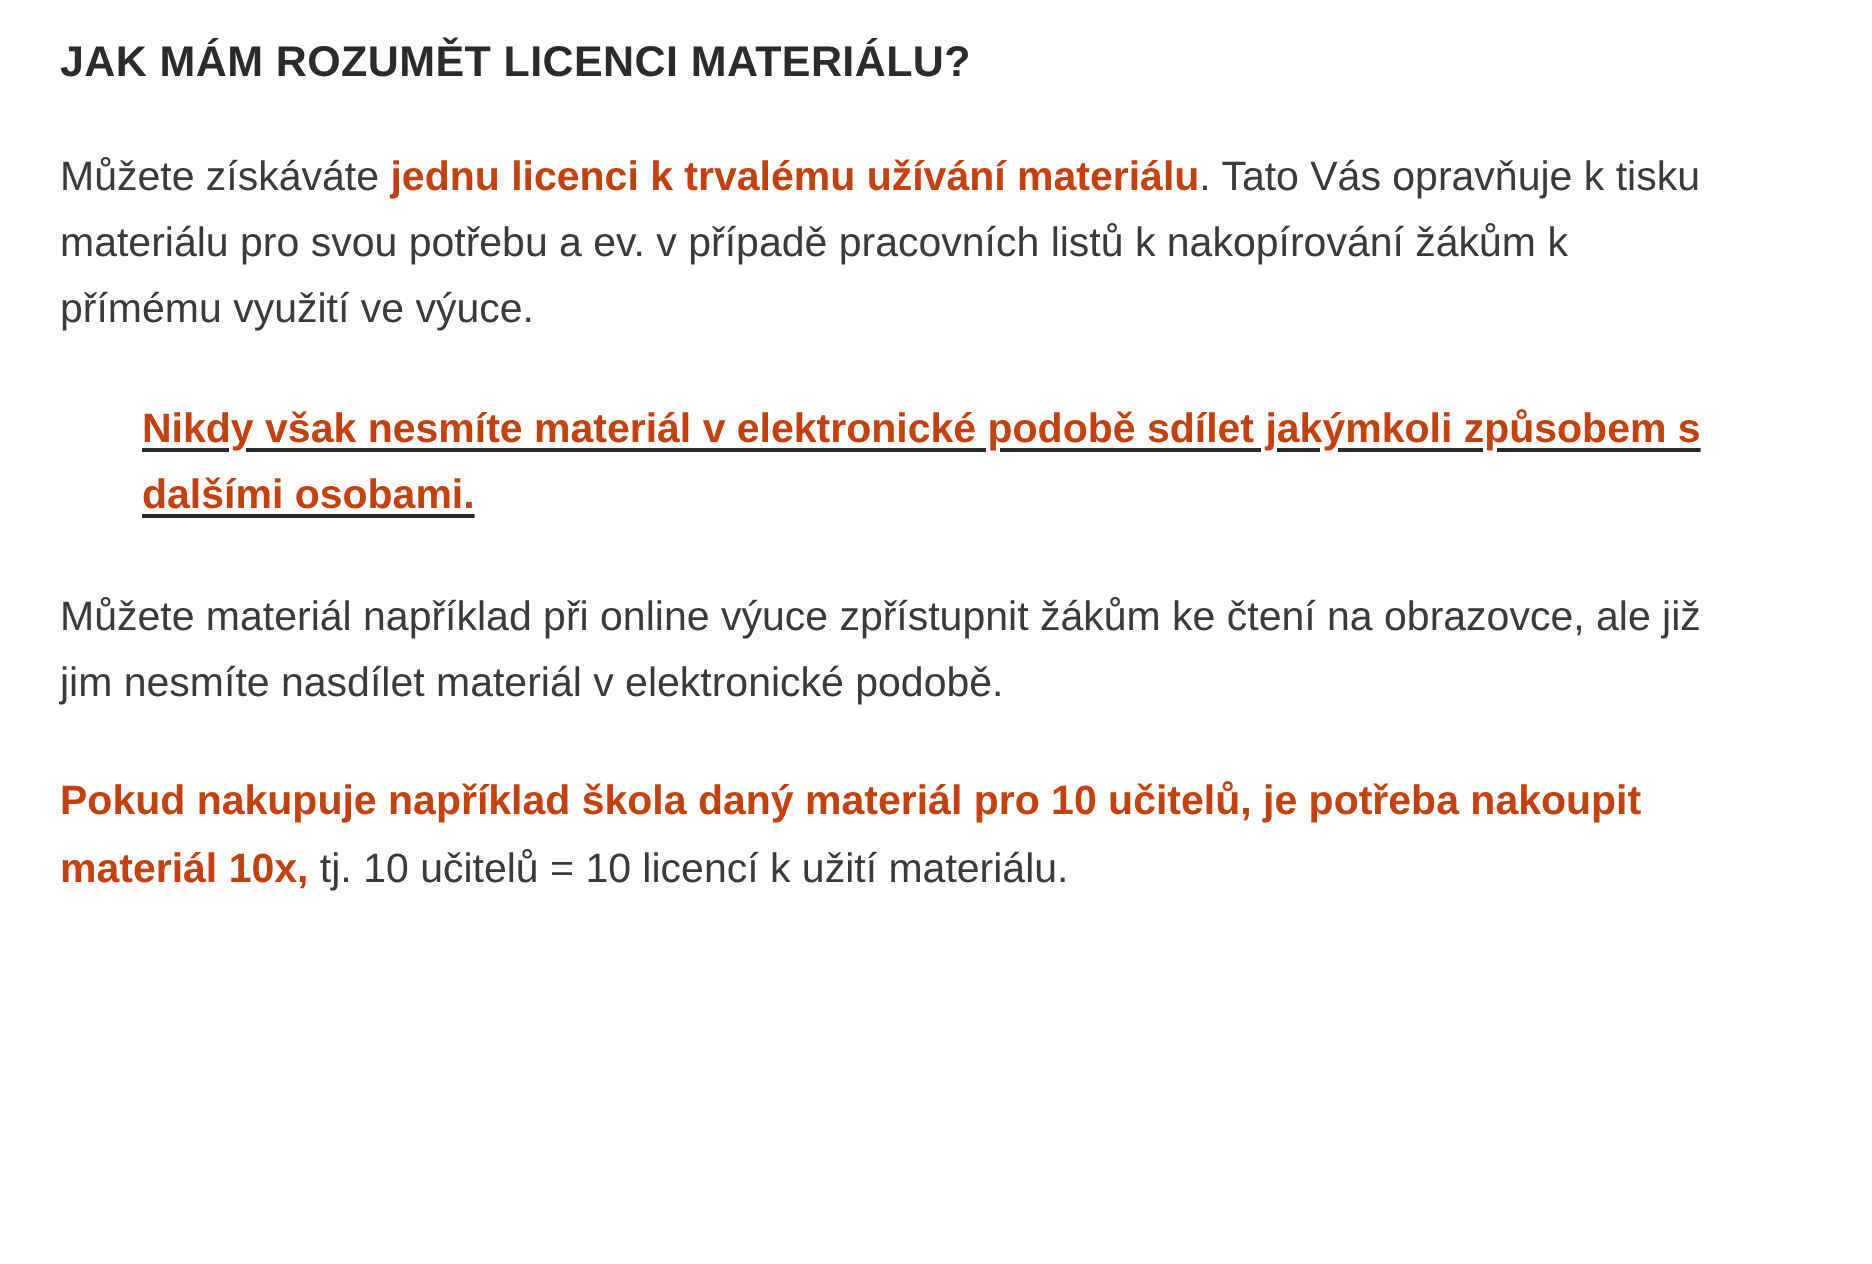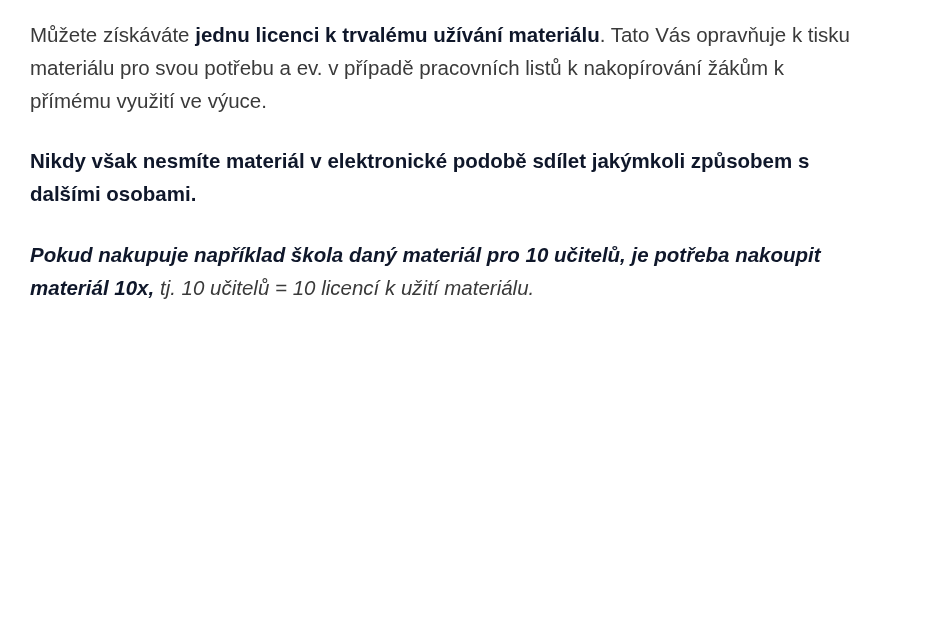--- a/index.html
+++ b/index.html
@@ -29,35 +29,38 @@
   }
   .para {
     font-size: 20.5px;
     line-height: 1.62;
     color: #3a3a3a;
     margin: 0 0 26px 0;
     max-width: 840px;
   }
   .para:last-child {
     margin-bottom: 0;
-    font-style: italic;
   }
   .para b {
     font-weight: bold;
-    color: #0f172a;
+    color: #c2410c;
   }
   .para.underline-strong {
     font-weight: bold;
     color: #2b2b2b;
+    text-decoration: underline;
     text-underline-offset: 3px;
     margin-bottom: 28px;
+    margin-left: 41px;
   }
 </style>
 </head>
 <body>
 
 <div class="page">
+  <h1 class="heading">JAK MÁM ROZUMĚT LICENCI MATERIÁLU?</h1>
   <div id="paragraphs">
       <p class="para"><span>Můžete získáváte </span><b>jednu licenci k trvalému užívání materiálu</b><span>. Tato Vás opravňuje k tisku materiálu pro svou potřebu a ev. v případě pracovních listů k nakopírování žákům k přímému využití ve výuce.</span></p>
       <p class="para underline-strong"><b>Nikdy však nesmíte materiál v elektronické podobě sdílet jakýmkoli způsobem s dalšími osobami.</b></p>
+      <p class="para"><span>Můžete materiál například při online výuce zpřístupnit žákům ke čtení na obrazovce, ale již jim nesmíte nasdílet materiál v elektronické podobě.</span></p>
       <p class="para"><b>Pokud nakupuje například škola daný materiál pro 10 učitelů, je potřeba nakoupit materiál 10x,</b><span> tj. 10 učitelů = 10 licencí k užití materiálu.</span></p>
     </div>
 </div>
 
 </body></html>

